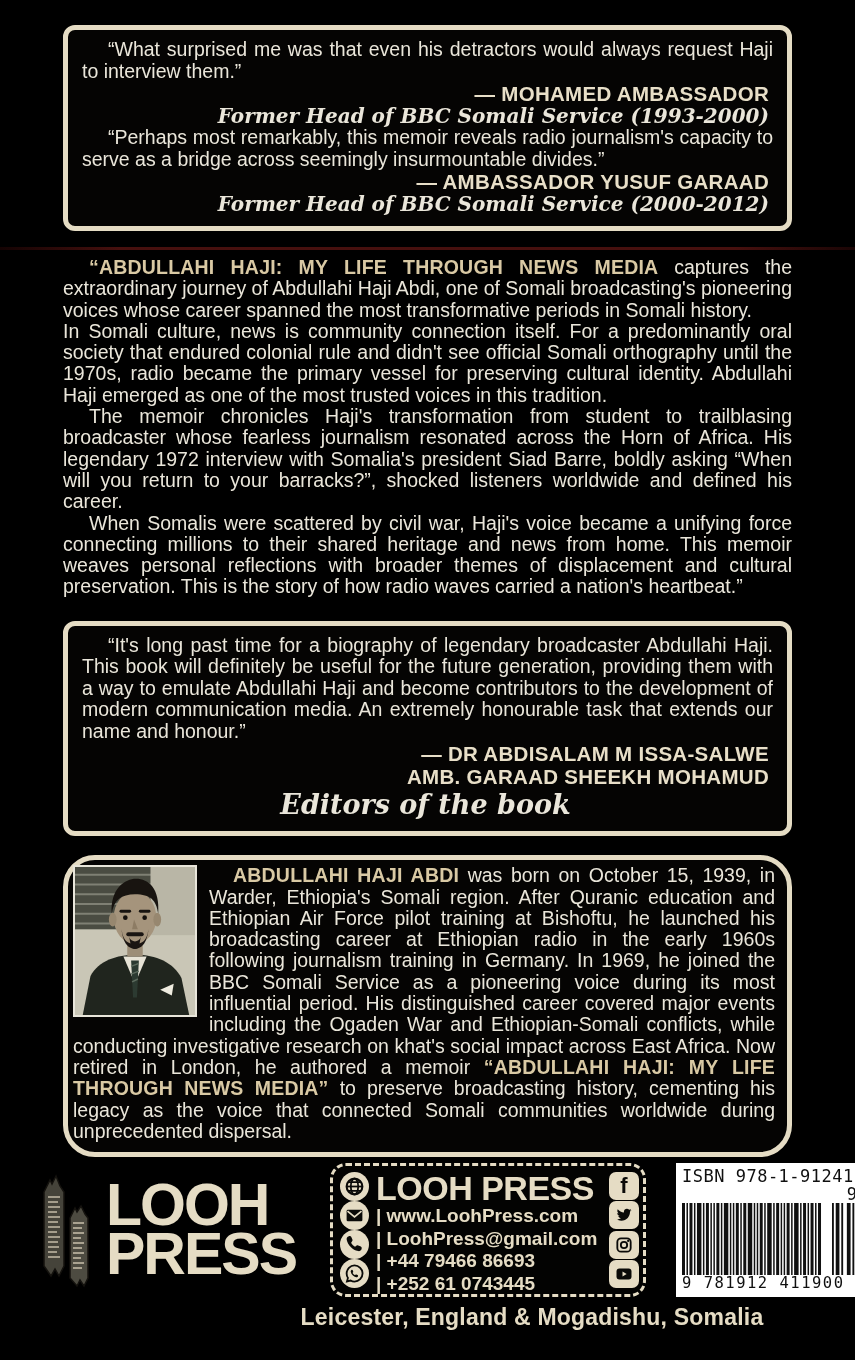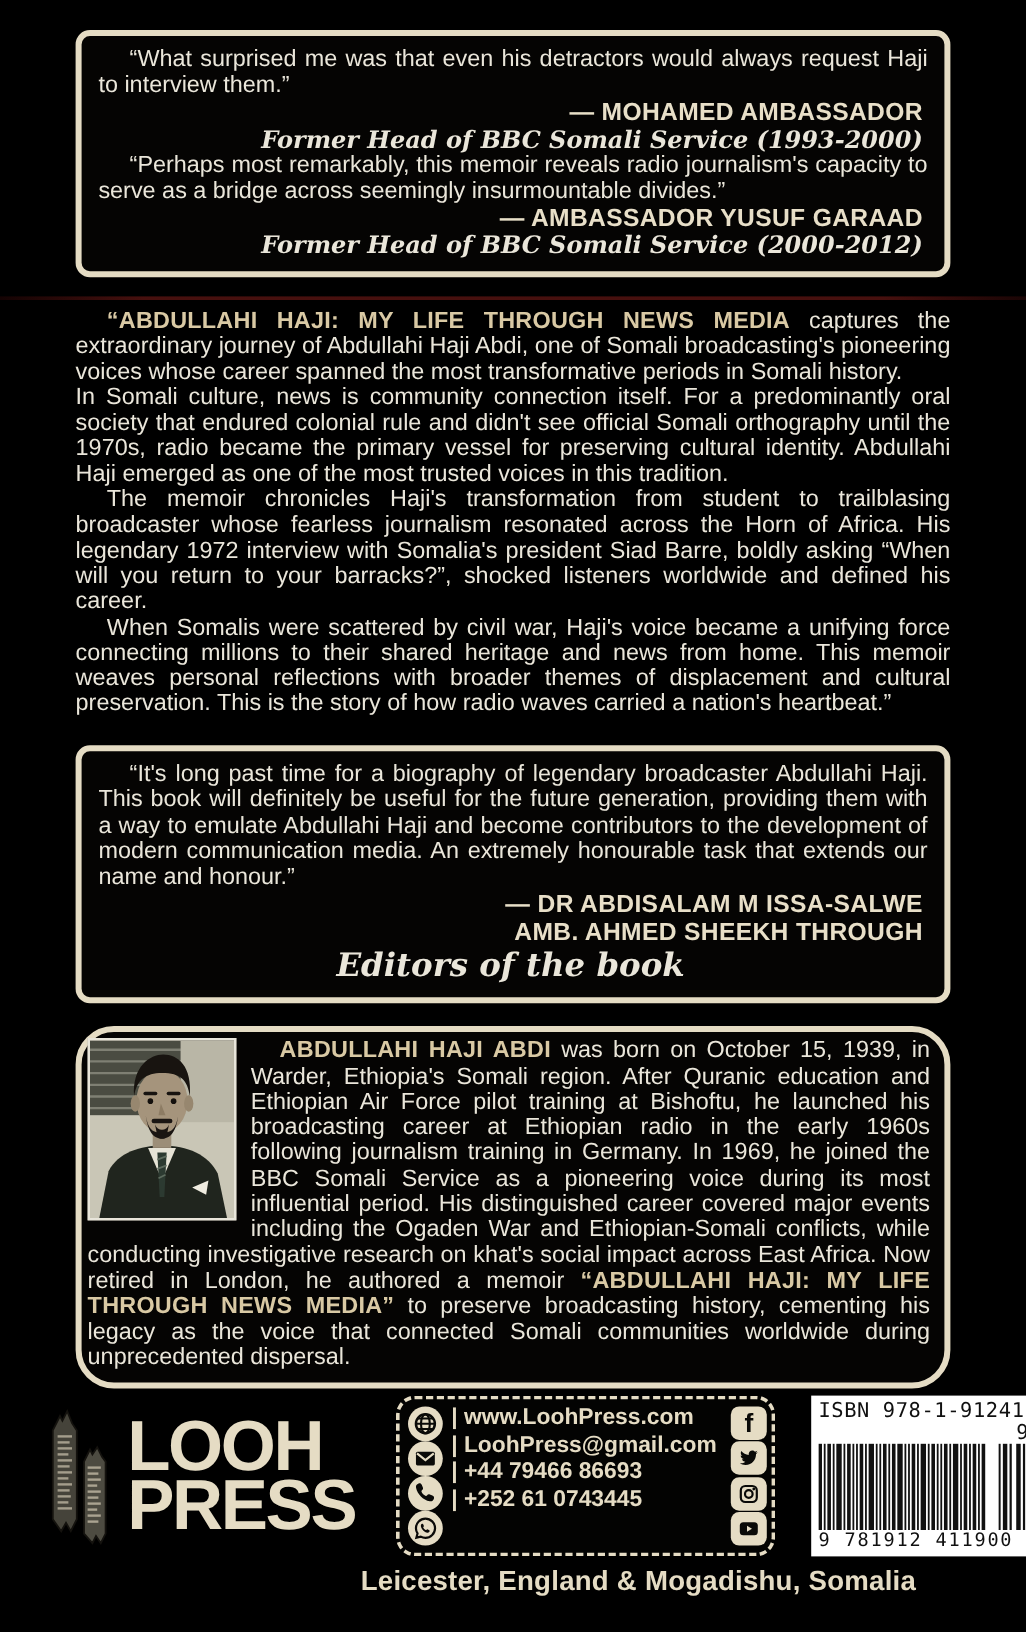--- a/index.html
+++ b/index.html
@@ -146,21 +146,21 @@
   <div class="synopsis">
     <p class="indent"><span class="bt">“ABDULLAHI HAJI: MY LIFE THROUGH NEWS MEDIA</span><span> captures the extraordinary journey of Abdullahi Haji Abdi, one of Somali broadcasting's pioneering voices whose career spanned the most transformative periods in Somali history.</span></p>
     <p>In Somali culture, news is community connection itself. For a predominantly oral society that endured colonial rule and didn't see official Somali orthography until the 1970s, radio became the primary vessel for preserving cultural identity. Abdullahi Haji emerged as one of the most trusted voices in this tradition.</p>
     <p class="indent">The memoir chronicles Haji's transformation from student to trailblasing broadcaster whose fearless journalism resonated across the Horn of Africa. His legendary 1972 interview with Somalia's president Siad Barre, boldly asking “When will you return to your barracks?”, shocked listeners worldwide and defined his career.</p>
     <p class="indent">When Somalis were scattered by civil war, Haji's voice became a unifying force connecting millions to their shared heritage and news from home. This memoir weaves personal reflections with broader themes of displacement and cultural preservation. This is the story of how radio waves carried a nation's heartbeat.”</p>
   </div>
 
   <div class="quote-box editor-box">
     <p class="q-text">“It's long past time for a biography of legendary broadcaster Abdullahi Haji. This book will definitely be useful for the future generation, providing them with a way to emulate Abdullahi Haji and become contributors to the development of modern communication media. An extremely honourable task that extends our name and honour.”</p>
     <div class="q-attr">— DR ABDISALAM M ISSA-SALWE</div>
-    <div class="q-attr">AMB. AHMED SHEEKH THROUGH</div>
+    <div class="q-attr">AMB. GARAAD SHEEKH MOHAMUD</div>
     <div class="q-role">Editors of the book</div>
   </div>
 
   <div class="bio-box">
     <span class="photo">
       <svg viewBox="0 0 124 152" preserveAspectRatio="none" aria-hidden="true">
         <rect x="0" y="0" width="124" height="152" fill="#c9c6b6"></rect>
         <rect x="0" y="0" width="124" height="64" fill="#4a4c42"></rect>
         <g stroke="#7f8074" stroke-width="2">
           <line x1="0" y1="8" x2="124" y2="8"></line>
@@ -275,20 +275,21 @@
             </svg>
         </span>
         <span class="ci">
           <svg viewBox="0 0 24 24">
               <path d="M12,2.8 C17,2.8 21.2,7 21.2,12 C21.2,17 17,21.2 12,21.2 C10.4,21.2 8.9,20.8 7.6,20 L3.4,21 L4.5,17 C3.6,15.6 3,13.8 3,12 C3,7 7,2.8 12,2.8 Z" fill="none" stroke="#0a0a08" stroke-width="2.1"></path>
               <path d="M8.8,7.8 C9.4,7.6 9.8,7.8 10,8.4 L10.5,9.6 C10.7,10.1 10.5,10.5 10.1,10.9 C9.9,11.1 9.9,11.3 10,11.6 C10.5,12.5 11.2,13.2 12.2,13.7 C12.5,13.9 12.7,13.8 12.9,13.6 C13.3,13.1 13.7,13 14.2,13.2 L15.4,13.7 C16,14 16.2,14.4 16,15 C15.7,16 14.9,16.5 13.9,16.3 C10.9,15.7 8.3,13.1 7.7,10.1 C7.5,9.1 8,8.2 8.8,7.8 Z" fill="#0a0a08"></path>
             </svg>
         </span>
       </div>
       <div class="ct-col">
+        <div class="ct-title">LOOH PRESS</div>
         <div class="ct-line">| www.LoohPress.com</div>
         <div class="ct-line">| LoohPress@gmail.com</div>
         <div class="ct-line">| +44 79466 86693</div>
         <div class="ct-line">| +252 61 0743445</div>
       </div>
       <div class="sm-col">
         <span class="sm">f</span>
         <span class="sm">
           <svg viewBox="0 0 24 24">
               <path d="M21,6.2 C20.3,6.5 19.6,6.7 18.9,6.8 C19.7,6.3 20.2,5.6 20.5,4.8 C19.8,5.2 19,5.5 18.2,5.7 C17.5,5 16.5,4.5 15.5,4.5 C13.5,4.5 11.9,6.1 11.9,8.1 C11.9,8.4 11.9,8.7 12,8.9 C9,8.8 6.3,7.3 4.5,5.1 C4.2,5.7 4,6.3 4,7 C4,8.2 4.6,9.3 5.6,10 C5,10 4.4,9.8 3.9,9.5 L3.9,9.6 C3.9,11.3 5.1,12.8 6.8,13.1 C6.5,13.2 6.2,13.3 5.8,13.3 C5.6,13.3 5.3,13.2 5.1,13.2 C5.6,14.6 6.9,15.7 8.5,15.7 C7.3,16.7 5.7,17.3 4,17.3 L3.1,17.2 C4.7,18.3 6.6,18.9 8.7,18.9 C15.5,18.9 19.2,13.3 19.2,8.4 L19.2,7.9 C19.9,7.5 20.5,6.9 21,6.2 Z" fill="#0a0a08"></path>

